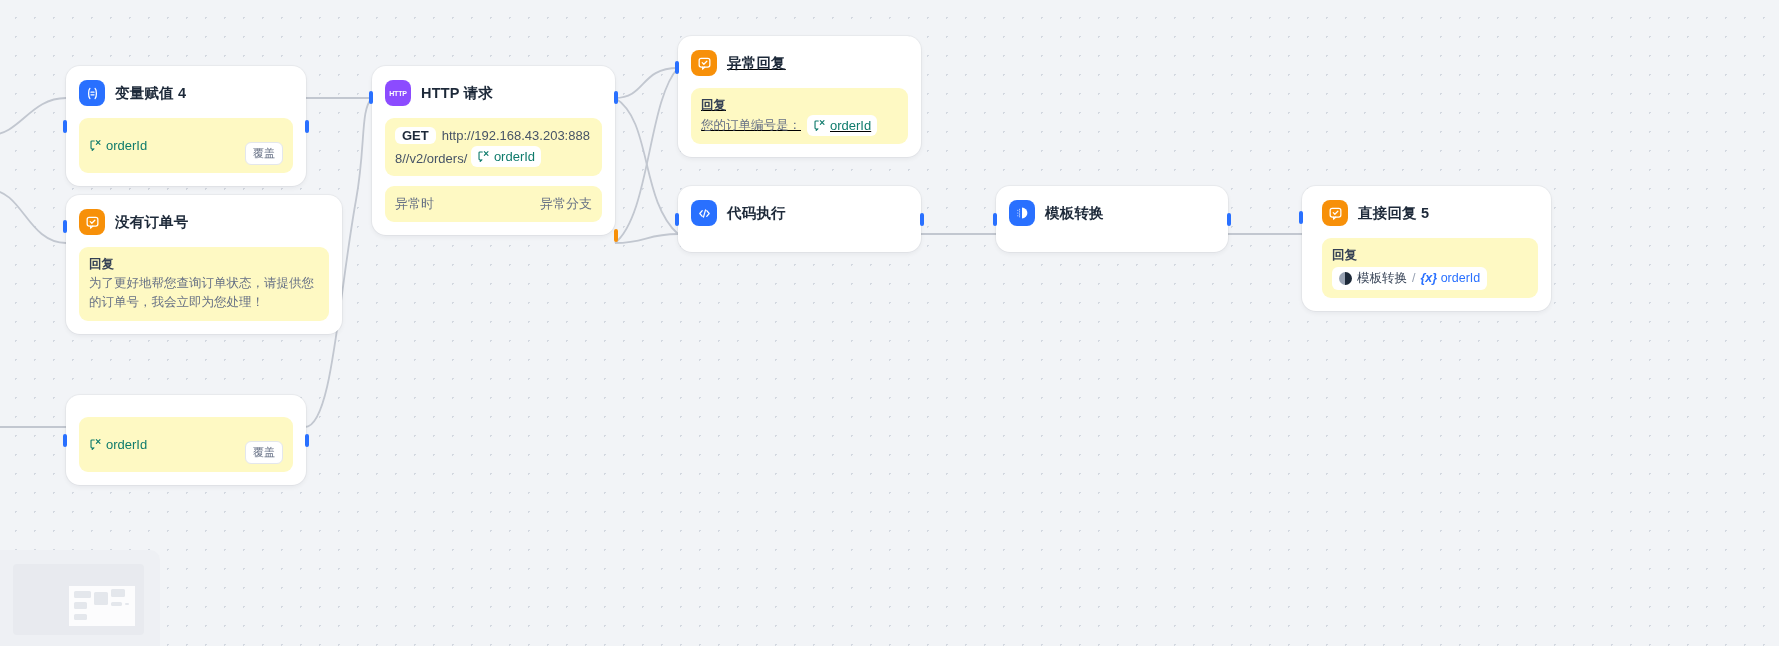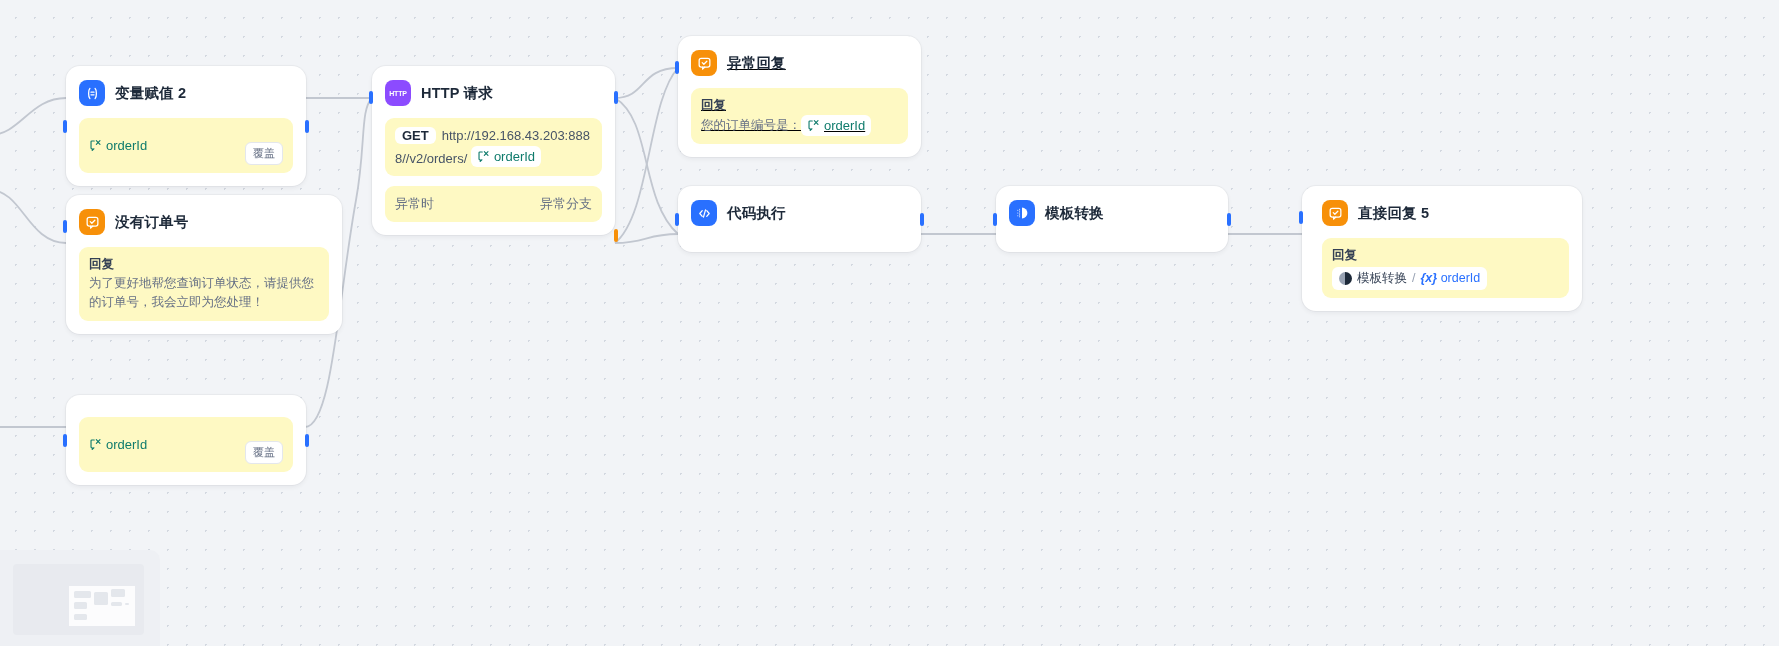--- a/index.html
+++ b/index.html
@@ -240,21 +240,21 @@
     <span class="handle right"></span>
     <div class="node-head">
       <span class="node-icon ic-blue">
         <svg width="15" height="15" viewBox="0 0 16 16" fill="none" stroke="#fff" stroke-width="1.4" stroke-linecap="round">
           <path d="M5.2 2.6 C3.4 4.2 3.4 11.8 5.2 13.4"></path>
           <path d="M10.8 2.6 C12.6 4.2 12.6 11.8 10.8 13.4"></path>
           <path d="M6.4 6.6 H9.6"></path>
             <path d="M6.4 9.4 H9.6"></path>
         </svg>
       </span>
-      <span class="node-title">变量赋值 2</span>
+      <span class="node-title">变量赋值 4</span>
     </div>
     <div class="block row">
       <span class="var-chip">
         <svg width="13" height="13" viewBox="0 0 16 16" fill="none" stroke="#0f7b6c" stroke-width="1.4" stroke-linecap="round" stroke-linejoin="round">
           <path d="M6.5 2.5 H3.5 A1 1 0 0 0 2.5 3.5 V11 A1 1 0 0 0 3.5 12 H4 L4 14 L6 12"></path>
           <path d="M9 2 L13.5 6.5"></path>
             <path d="M13.5 2 L9 6.5"></path>
         </svg>
         <span>orderId</span>
       </span>
@@ -330,21 +330,21 @@
         <svg width="15" height="15" viewBox="0 0 16 16" fill="none" stroke="#fff" stroke-width="1.35" stroke-linecap="round" stroke-linejoin="round">
           <rect x="2.3" y="2.6" width="11.4" height="9.2" rx="2.2"></rect>
           <path d="M6 11.8 L6 14 L8.4 11.8"></path>
           <path d="M5.6 7.1 L7.3 8.8 L10.5 5.6"></path>
         </svg>
       </span>
       <span class="node-title">异常回复</span>
     </div>
     <div class="block">
       <div class="reply-label">回复</div>
-      <div style="display:flex;align-items:center;">
+      <div style="display:flex;align-items:center;gap:6px;">
         <span class="reply-text">您的订单编号是：</span>
         <span class="var-chip boxed">
           <svg width="13" height="13" viewBox="0 0 16 16" fill="none" stroke="#0f7b6c" stroke-width="1.4" stroke-linecap="round" stroke-linejoin="round">
             <path d="M6.5 2.5 H3.5 A1 1 0 0 0 2.5 3.5 V11 A1 1 0 0 0 3.5 12 H4 L4 14 L6 12"></path>
             <path d="M9 2 L13.5 6.5"></path>
               <path d="M13.5 2 L9 6.5"></path>
           </svg>
           <span>orderId</span>
         </span>
       </div>
@@ -382,21 +382,21 @@
             <circle cx="3.8" cy="5.2" r="0.5"></circle>
               <circle cx="3.8" cy="8" r="0.5"></circle>
             <circle cx="3.8" cy="10.8" r="0.5"></circle>
           </g>
         </svg>
       </span>
       <span class="node-title">模板转换</span>
     </div>
   </div>
 
-  <div class="node" style="left:1302px; top:186px; width:280px;padding-left:20px;">
+  <div class="node" style="left:1302px; top:186px; width:249px;padding-left:20px;">
     <span class="handle head-left"></span>
     <div class="node-head">
       <span class="node-icon ic-orange">
         <svg width="15" height="15" viewBox="0 0 16 16" fill="none" stroke="#fff" stroke-width="1.35" stroke-linecap="round" stroke-linejoin="round">
           <rect x="2.3" y="2.6" width="11.4" height="9.2" rx="2.2"></rect>
           <path d="M6 11.8 L6 14 L8.4 11.8"></path>
           <path d="M5.6 7.1 L7.3 8.8 L10.5 5.6"></path>
         </svg>
       </span>
       <span class="node-title">直接回复 5</span>

